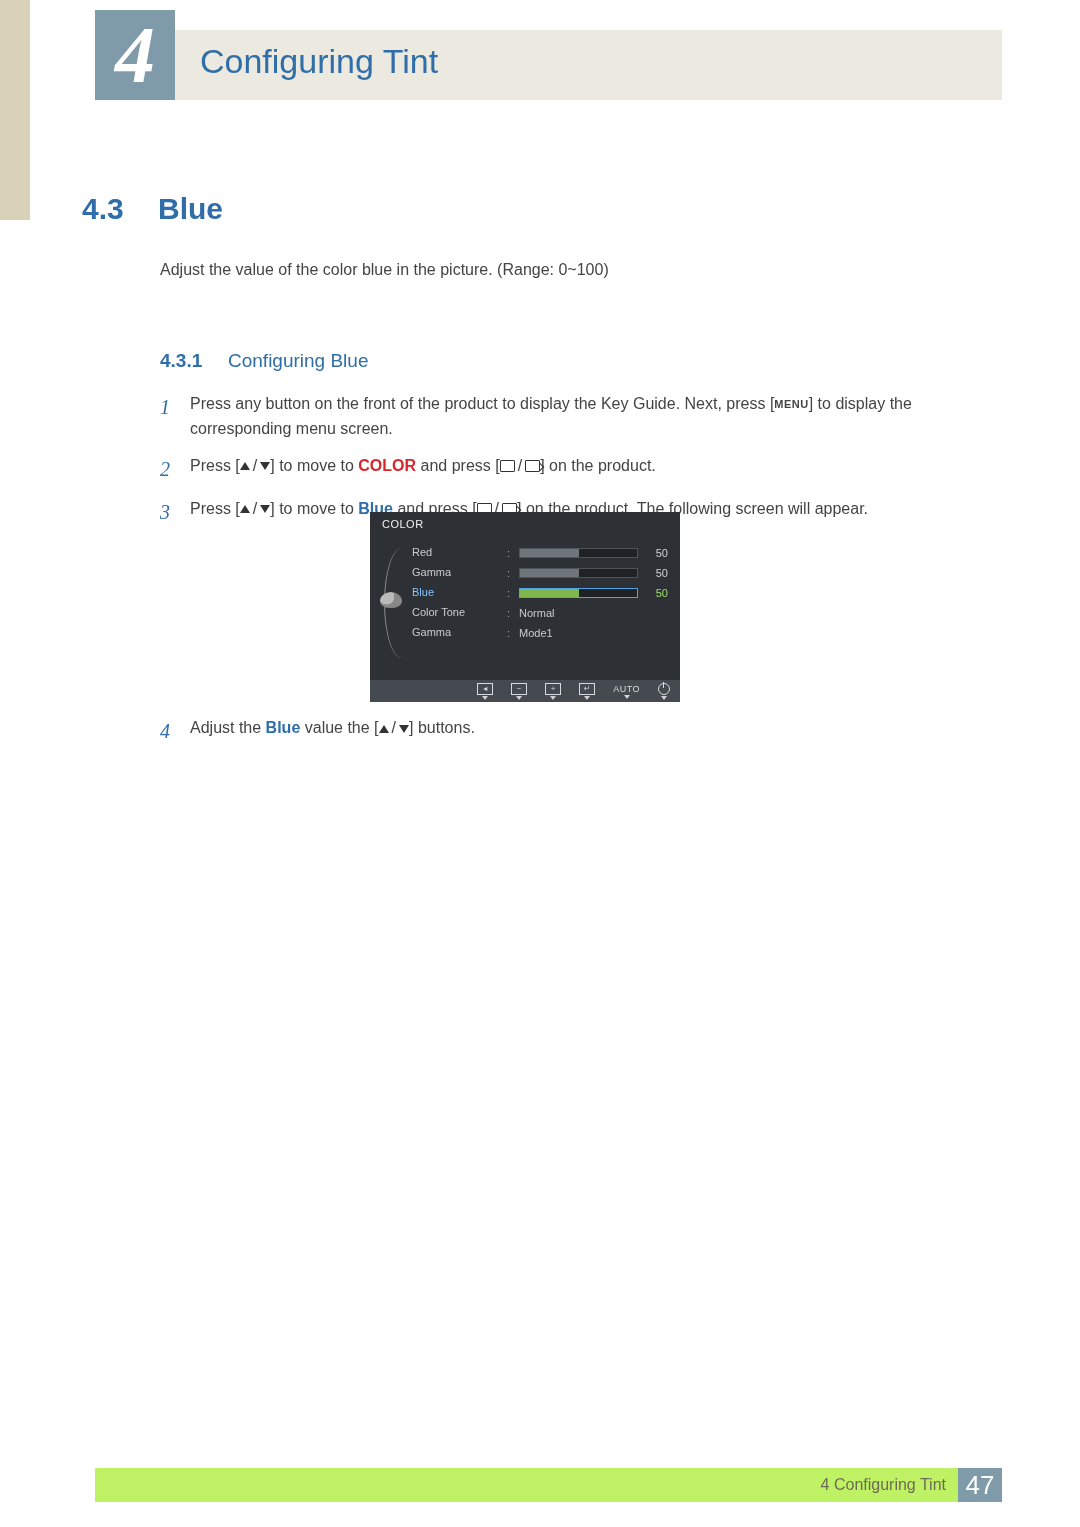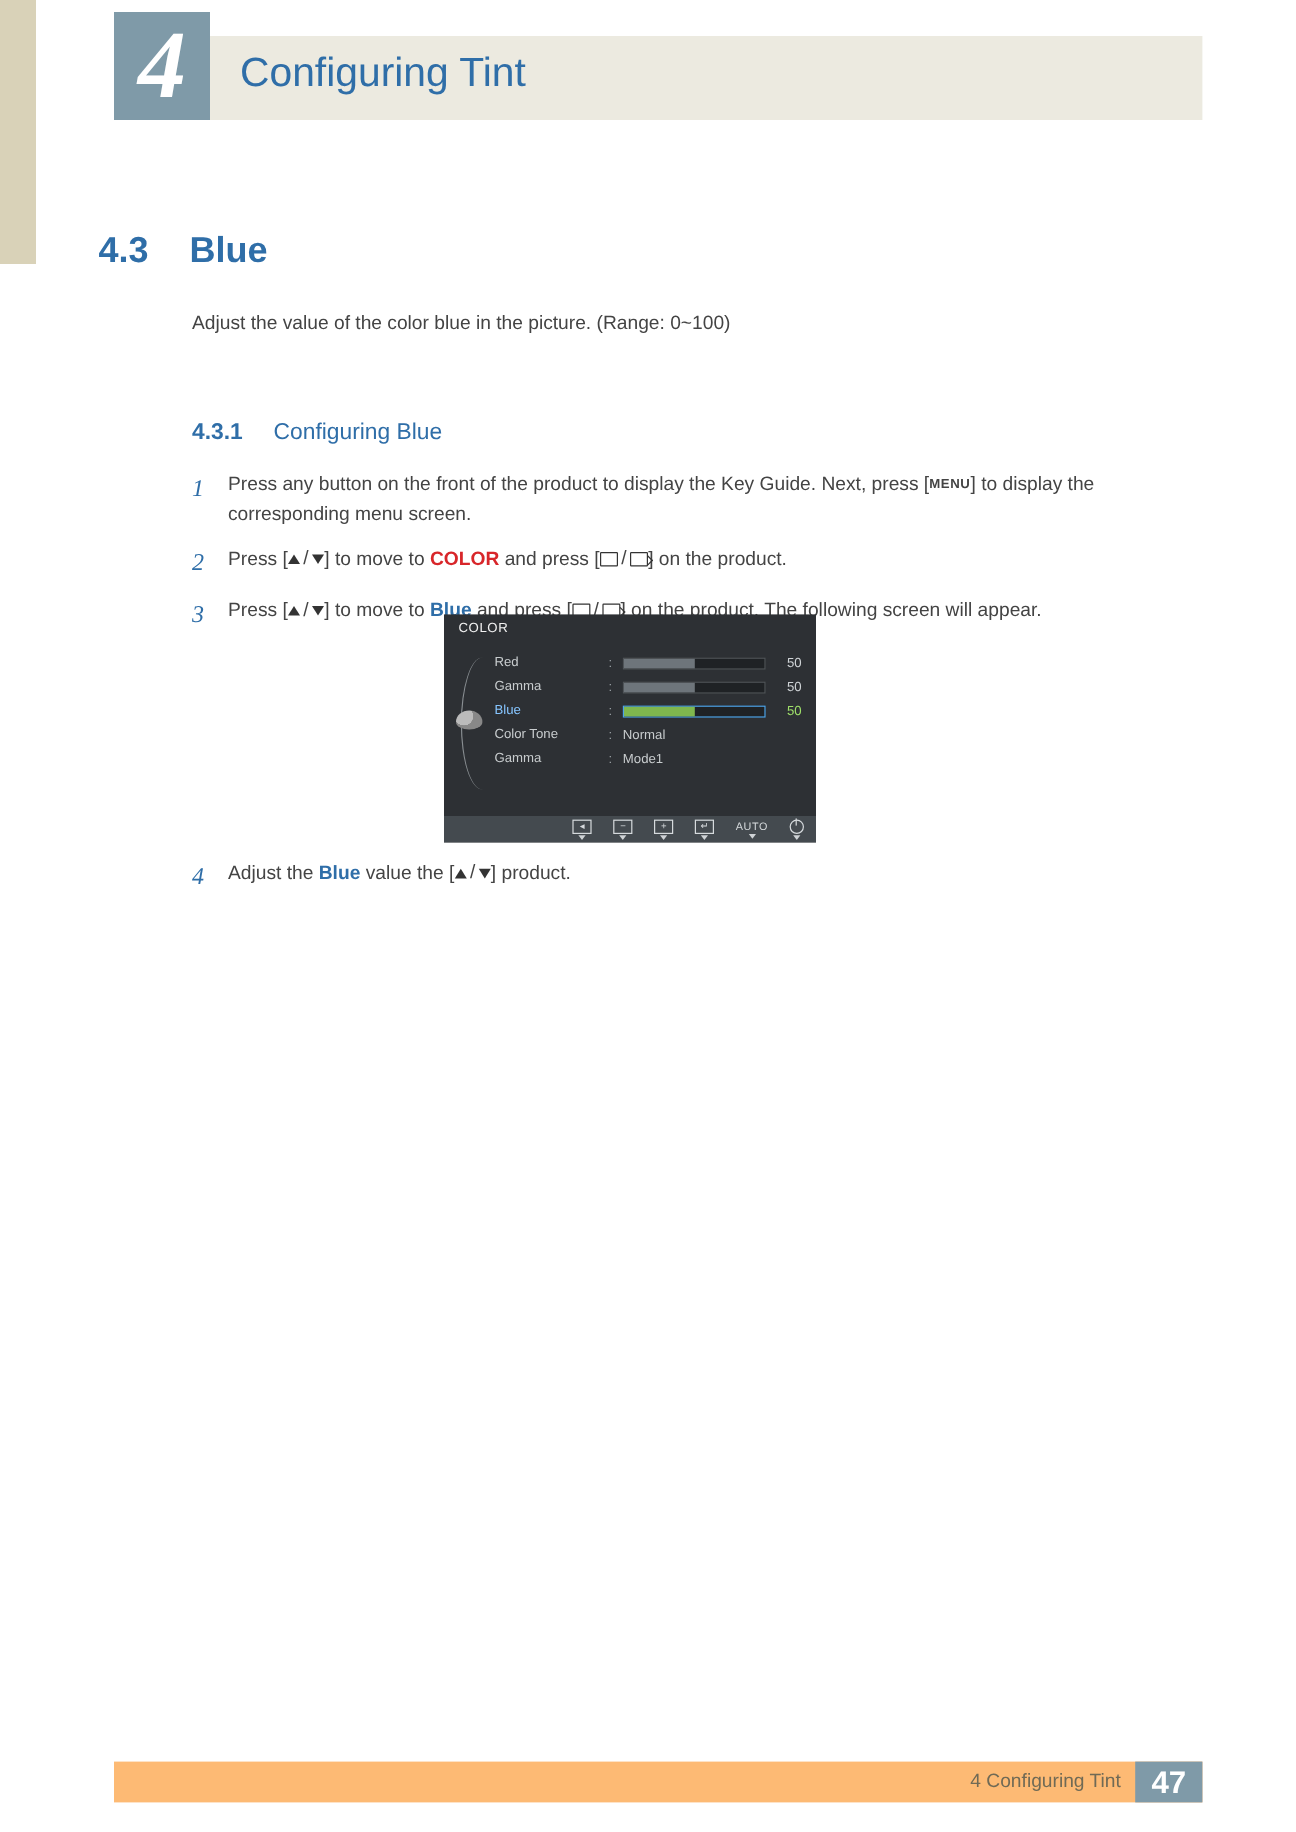--- a/index.html
+++ b/index.html
@@ -241,37 +241,37 @@
 
   .step4-wrap { position: absolute; left: 160px; right: 85px; top: 716px; }
 
   
   .footer-stripe {
     position: absolute;
     left: 95px;
     right: 78px;
     bottom: 25px;
     height: 34px;
-    background: #fdba74;
+    background: #bef264;
     display: flex;
     align-items: center;
     justify-content: flex-end;
     padding-right: 0;
   }
   .footer-label {
     color: #706a55;
     font-size: 16px;
     margin-right: 0;
   }
   .footer-pagebox {
     background: #7f9aa8;
     color: #fff;
-    font-weight: bold;
+    font-weight: normal;
     font-size: 26px;
-    width: 56px;
+    width: 44px;
     height: 34px;
     display: flex;
     align-items: center;
     justify-content: center;
     margin-left: 12px;
   }
 </style>
 </head>
 <body>
 
@@ -407,21 +407,21 @@
   </div>
 
   <div class="step4-wrap">
     <div class="step">
       <div class="step-num">4</div>
       <div class="step-text">
         <span>Adjust the </span><span class="kw-blue">Blue</span><span> value the [</span><span class="updown-icon">
             <span class="tri-up"></span>
             <span class="slash">/</span>
             <span class="tri-down"></span>
-          </span><span>] product.</span>
+          </span><span>] buttons.</span>
       </div>
     </div>
   </div>
 
   <div class="footer-stripe">
     <span class="footer-label">4 Configuring Tint</span>
     <div class="footer-pagebox">47</div>
   </div>
 
 </div>

